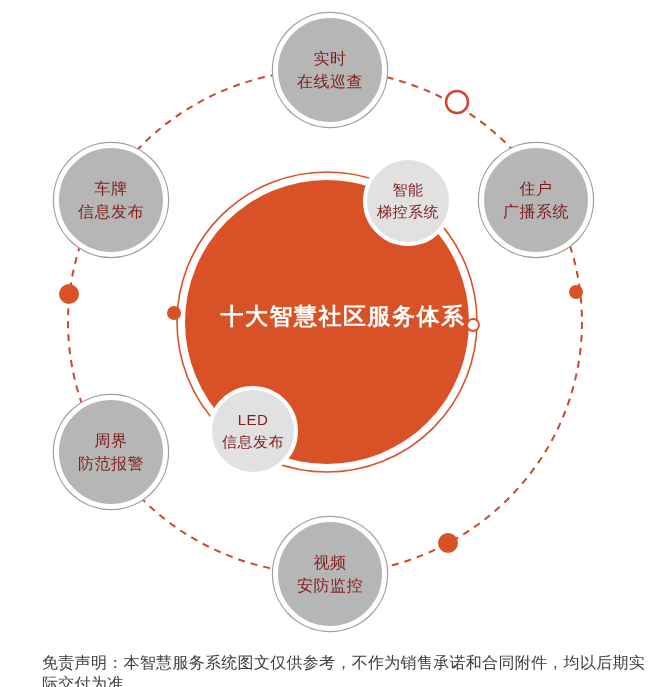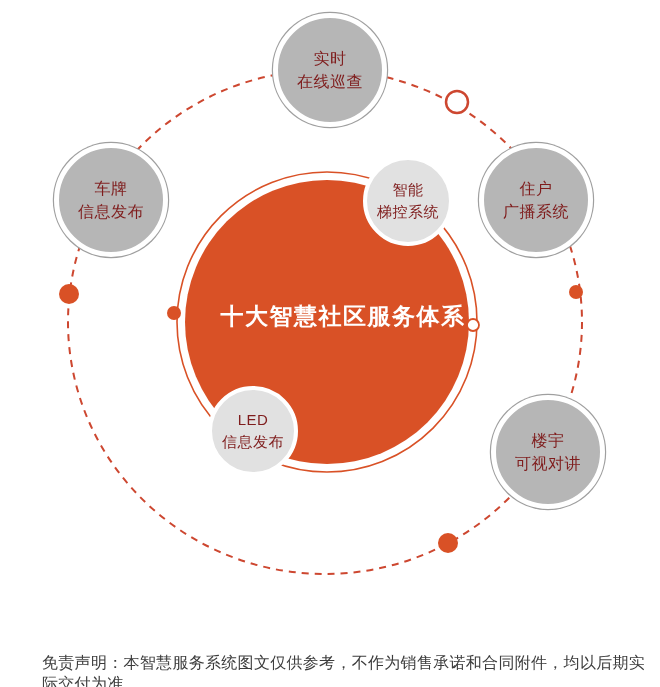--- a/index.html
+++ b/index.html
@@ -135,24 +135,30 @@
       <div>车牌</div>
       <div>信息发布</div>
     </div>
   </div>
   <div class="node outer-node pos-top-right">
     <div class="label">
       <div>住户</div>
       <div>广播系统</div>
     </div>
   </div>
-  <div class="node outer-node pos-right">
+  <div class="node outer-node pos-left">
     <div class="label">
-      <div>楼宇</div>
-      <div>可视对讲</div>
+      <div>周界</div>
+      <div>防范报警</div>
+    </div>
+  </div>
+  <div class="node outer-node pos-bottom">
+    <div class="label">
+      <div>视频</div>
+      <div>安防监控</div>
     </div>
   </div>
 
   <div class="node inner-node pos-inner-tr">
     <div class="label">
       <div>智能</div>
       <div>梯控系统</div>
     </div>
   </div>
   <div class="node inner-node pos-inner-bl">

